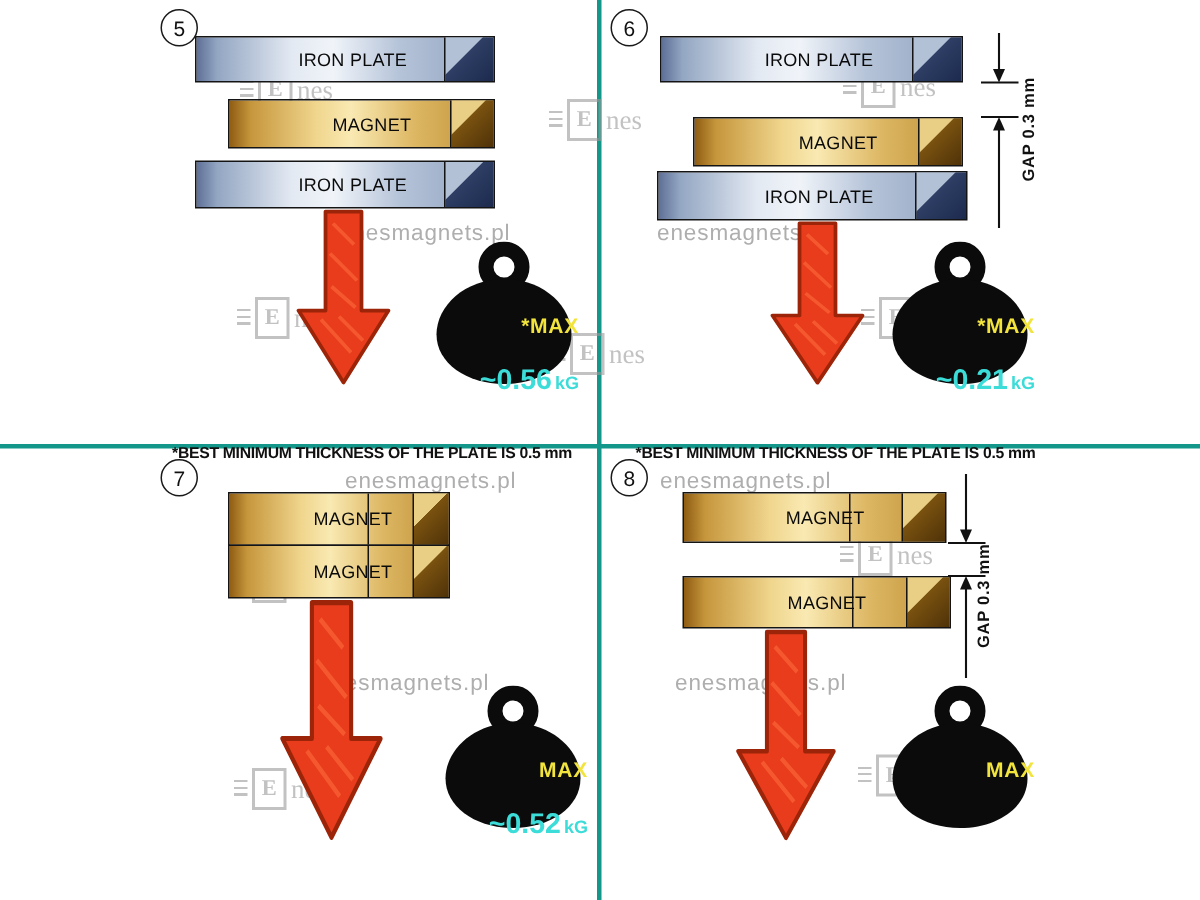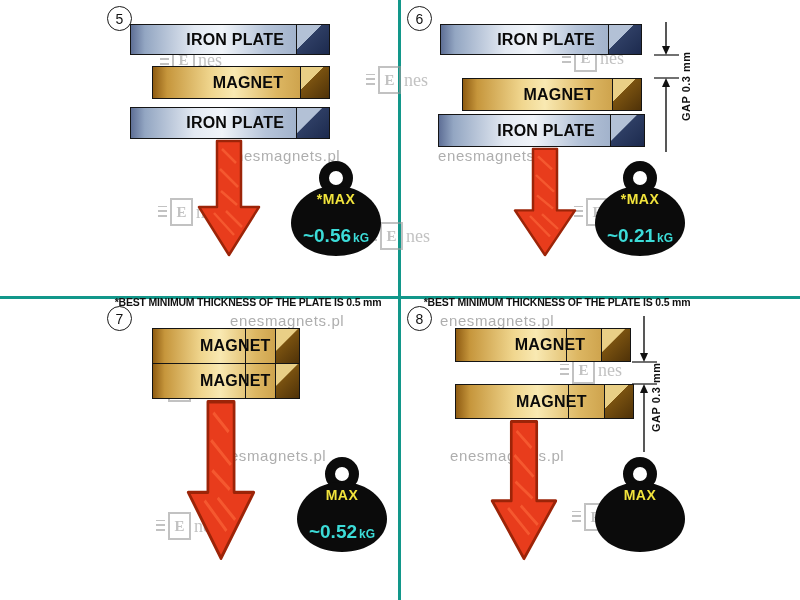--- a/index.html
+++ b/index.html
@@ -9,32 +9,32 @@
   .divider-v {position:absolute; left:398px; top:0; width:3px; height:600px; background:#12978a;}
   .divider-h {position:absolute; left:0; top:296px; width:800px; height:3px; background:#12978a;}
 
   .num-circle {position:absolute; width:23px; height:23px; border:1.6px solid #1a1a1a; border-radius:50%;
                display:flex; align-items:center; justify-content:center; font-size:14px; color:#111; background:#fff; z-index:5;}
 
   .bar {position:absolute; border:1.2px solid #141414; box-sizing:border-box; z-index:4;}
   .bar .cap {position:absolute; right:0; top:0; bottom:0; width:16%; border-left:1px solid #141414;}
   .bar .seg {position:absolute; top:0; bottom:0; left:63%; width:1.2px; background:#141414;}
   .bar-label {position:absolute; left:0; right:16%; top:0; bottom:0; display:flex; align-items:center;
-              justify-content:center; font-weight:bold; font-size:16px; color:#0a0a0a; letter-spacing:0.2px;padding-left:42px;}
+              justify-content:center; font-weight:normal; font-size:12px; color:#0a0a0a; letter-spacing:0.2px;padding-left:42px;}
 
   .iron {background:linear-gradient(to right,#5e6f96 0%,#93a6c2 7%,#e3e9f2 32%,#f0f4f9 46%,#b6c4d9 68%,#8da0bd 100%);}
   .iron .cap {background:linear-gradient(135deg,#b3c1d6 0%,#b3c1d6 40%,#2e3e64 41%,#1c2a4e 100%);}
   .magnet {background:linear-gradient(to right,#8f5c12 0%,#c6963c 8%,#f0d68e 33%,#f9e9b2 46%,#ddb763 70%,#bd8d34 100%);}
   .magnet .cap {background:linear-gradient(135deg,#e9cf86 0%,#e9cf86 38%,#7a5210 39%,#4f3208 100%);}
 
   .arrow {position:absolute; z-index:3;}
 
   .weight {position:absolute; width:100px; height:97px; z-index:4;}
   .weight svg {position:absolute; left:0; top:0;}
-  .weight-text {position:absolute; left:0; right:0; top:30px; text-align:center;}
+  .weight-text {position:absolute; left:0; right:0; top:48px; text-align:right;}
   .weight-max {color:#f2e43c; font-weight:bold; font-size:14px; letter-spacing:0.5px;}
   .weight-value {color:#3cdcd8; font-weight:bold; font-size:19px; margin-top:18px;}
   .weight-unit {font-size:12px; margin-left:2px;}
 
   .footnote {position:absolute; font-size:10.5px; font-weight:bold; color:#111; text-align:center;
              letter-spacing:-0.2px; z-index:4;margin-top:19px;}
 
   .dim {position:absolute; z-index:4;}
   .gap-label {position:absolute; writing-mode:vertical-rl; transform:rotate(180deg); font-size:11px;
               font-weight:bold; color:#111; letter-spacing:0.5px; display:flex; align-items:center;

